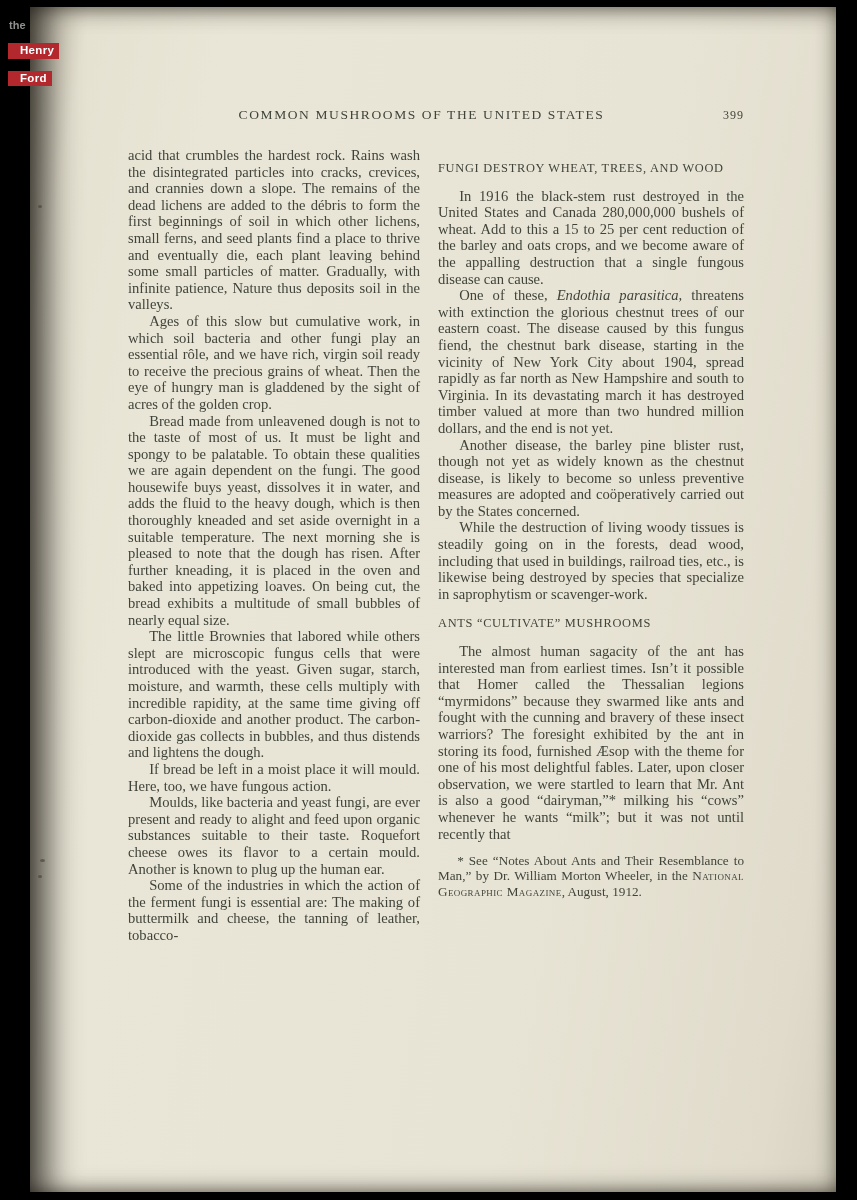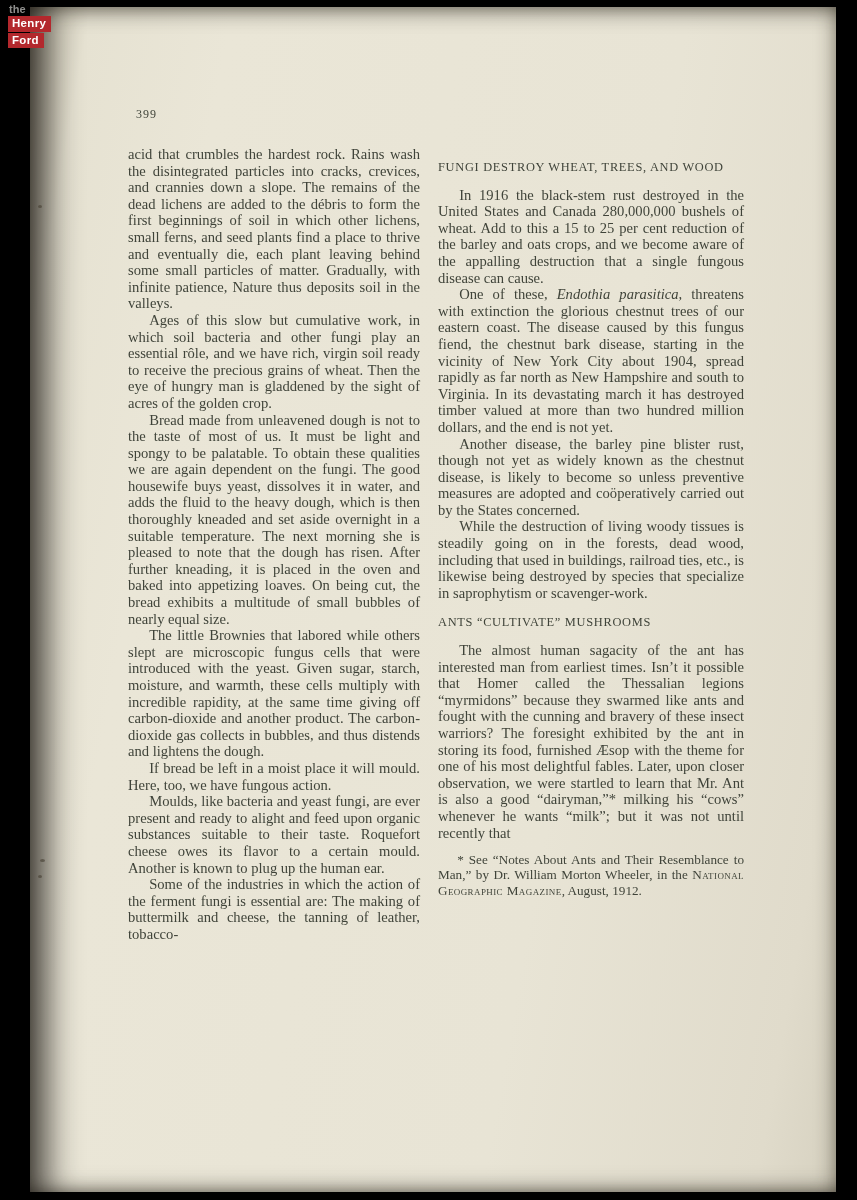--- a/index.html
+++ b/index.html
@@ -6,37 +6,37 @@
   body {
     width: 857px; height: 1200px;
     background: #000;
     position: relative;
     overflow: hidden;
     font-family: "Liberation Serif", serif;
   }
   .scan { position: absolute; inset: 0; }
 
   
-  .logo { position: absolute; top: 4px; left: 8px; z-index: 5; line-height: 1; }
+  .logo { position: absolute; top: 20px; left: 8px; z-index: 5; line-height: 1; }
   .logo-the {
     color: #8f8f8d;
     font-family: "Liberation Sans", sans-serif;
     font-size: 11px; font-weight: bold;
     margin: 0 0 1px 1px;
   }
   .logo-box {
     display: block;
     background: #b3282d;
     color: #fff;
     font-family: "Liberation Sans", sans-serif;
     font-weight: bold;
     font-size: 11.5px;
-    padding: 2px 5px 2px 4px;
+    padding: 2px 5px 2px 12px;
     width: max-content;
-    margin-top: 1px;
+    margin-top: 12px;
     letter-spacing: 0.3px;
   }
 
   
   .page {
     position: absolute;
     left: 30px; top: 7px;
     width: 806px; height: 1185px;
     background: linear-gradient(100deg, #c9c4b2 0%, #e6e2d2 6%, #eae6d7 20%, #e8e4d5 65%, #e0dbcb 92%, #d6d1c0 100%);
     box-shadow:
@@ -116,20 +116,21 @@
   </div>
 
   <div class="page">
     <div class="speck speck-1"></div>
     <div class="speck speck-2"></div>
     <div class="speck speck-3"></div>
 
     <div class="content">
 
       <div class="page-header">
+        <div class="running-title">COMMON MUSHROOMS OF THE UNITED STATES</div>
         <div class="page-number">399</div>
       </div>
 
       <div class="columns">
 
         <div class="col col-left">
           <p class="noindent">acid that crumbles the hardest rock. Rains wash the disintegrated particles into cracks, crevices, and crannies down a slope. The remains of the dead lichens are added to the débris to form the first beginnings of soil in which other lichens, small ferns, and seed plants find a place to thrive and eventually die, each plant leaving behind some small particles of matter. Gradually, with infinite patience, Nature thus deposits soil in the valleys.</p>
           <p>Ages of this slow but cumulative work, in which soil bacteria and other fungi play an essential rôle, and we have rich, virgin soil ready to receive the precious grains of wheat. Then the eye of hungry man is gladdened by the sight of acres of the golden crop.</p>
           <p>Bread made from unleavened dough is not to the taste of most of us. It must be light and spongy to be palatable. To obtain these qualities we are again dependent on the fungi. The good housewife buys yeast, dissolves it in water, and adds the fluid to the heavy dough, which is then thoroughly kneaded and set aside overnight in a suitable temperature. The next morning she is pleased to note that the dough has risen. After further kneading, it is placed in the oven and baked into appetizing loaves. On being cut, the bread exhibits a multitude of small bubbles of nearly equal size.</p>
           <p>The little Brownies that labored while others slept are microscopic fungus cells that were introduced with the yeast. Given sugar, starch, moisture, and warmth, these cells multiply with incredible rapidity, at the same time giving off carbon-dioxide and another product. The carbon-dioxide gas collects in bubbles, and thus distends and lightens the dough.</p>

